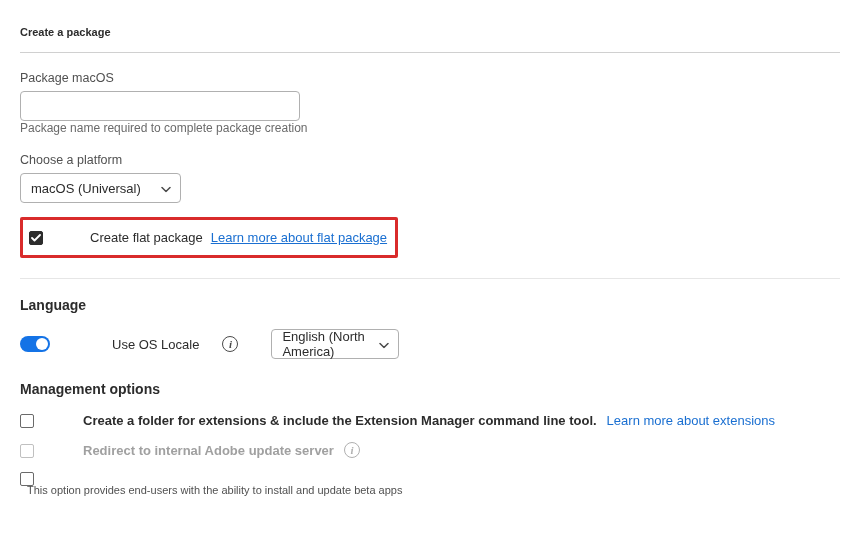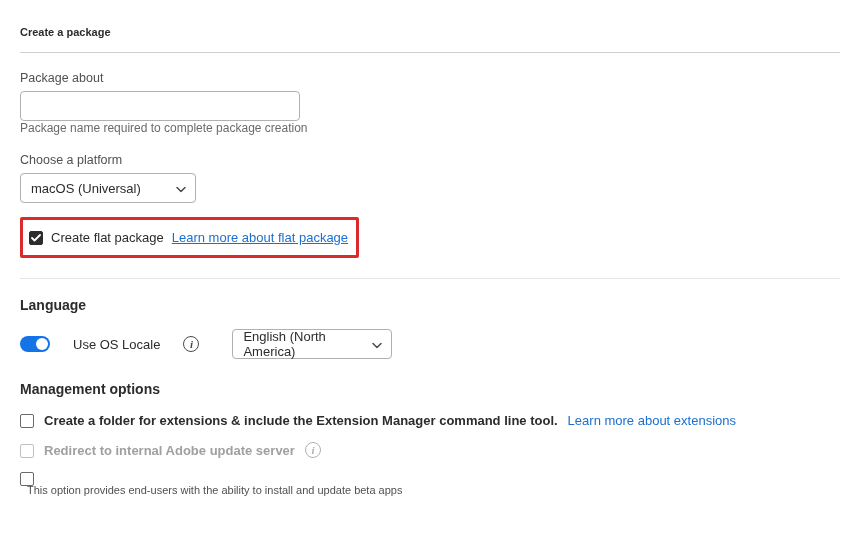--- a/index.html
+++ b/index.html
@@ -101,20 +101,21 @@
   .checkbox svg { display: block; }
   .cb-row {
     display: flex;
     align-items: flex-end;
     gap: 10px;
     margin-bottom: 14px;
   }
   .cb-label {
     font-size: 13px;
     color: #2c2c2c;
+    margin-left: 39px;
   }
   .cb-label.disabled { color: #a0a0a0; }
   .section-head {
     font-size: 14px;
     font-weight: 700;
     margin: 0 0 16px 0;
     color: #2c2c2c;
   }
   .link {
     color: #1a6fd1;
@@ -176,28 +177,28 @@
 </style>
 </head>
 <body>
 
 
 
 <h1>Create a package</h1>
 <hr class="hr-main">
 
 
-<div class="field-label">Package about</div>
+<div class="field-label">Package macOS</div>
 <input class="text-input" type="text" value="" style="">
 <div class="helper">Package name required to complete package creation</div>
 
 
 <div class="field-label" style="margin-top:18px;">Choose a platform</div>
 <div class="select-wrap">
-  <div class="select" style="width:176px;">
+  <div class="select" style="width:161px;">
     <span>macOS (Universal)</span>
   </div>
   <span class="chevron">
     <svg width="10" height="6" viewBox="0 0 10 6">
         <path d="M1 1 L5 5 L9 1" stroke="#4a4a4a" stroke-width="1.5" fill="none" stroke-linecap="round"></path>
       </svg>
   </span>
 </div>
 
 
@@ -215,21 +216,21 @@
 
 <hr class="hr-light">
 
 
 <div class="section-head">Language</div>
 <div class="lang-row">
   <span class="toggle"></span>
   <span class="cb-label">Use OS Locale</span>
   <span class="info-icon">i</span>
   <div class="select-wrap" style="margin-left:10px;">
-    <div class="select" style="width:160px;">
+    <div class="select" style="width:128px;">
       <span>English (North America)</span>
     </div>
     <span class="chevron">
       <svg width="10" height="6" viewBox="0 0 10 6">
           <path d="M1 1 L5 5 L9 1" stroke="#4a4a4a" stroke-width="1.5" fill="none" stroke-linecap="round"></path>
         </svg>
     </span>
   </div>
 </div>
 

